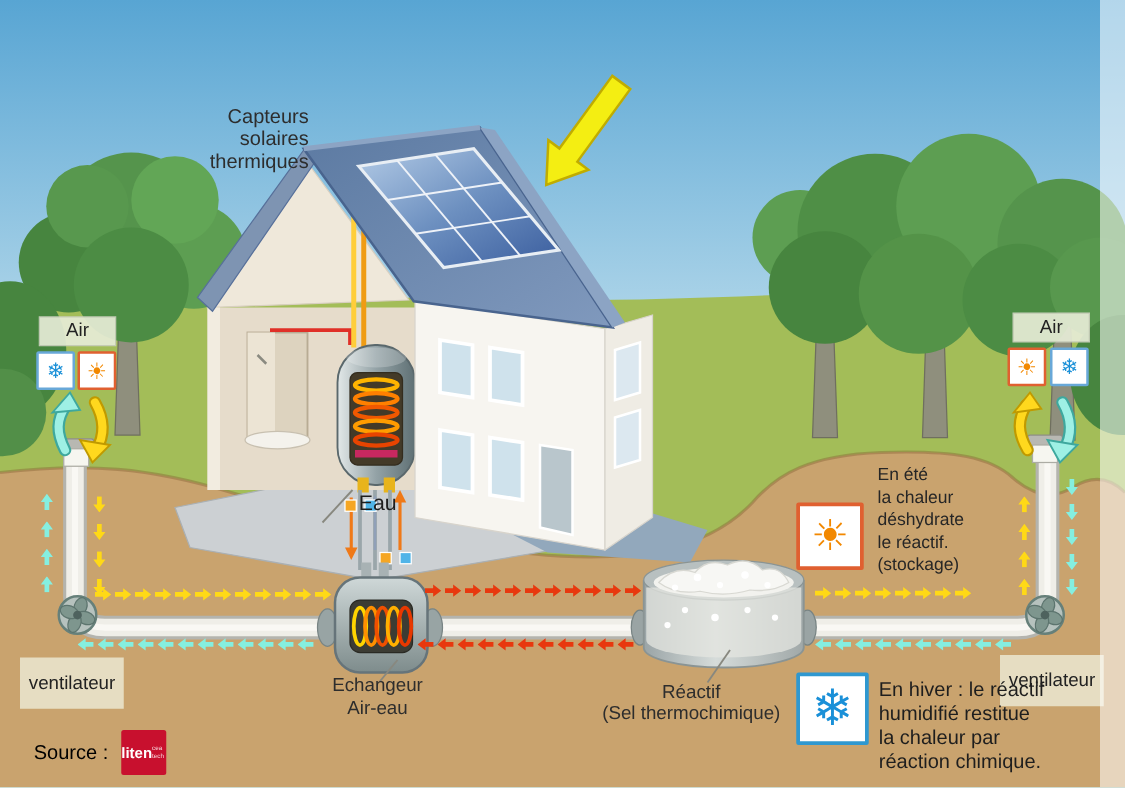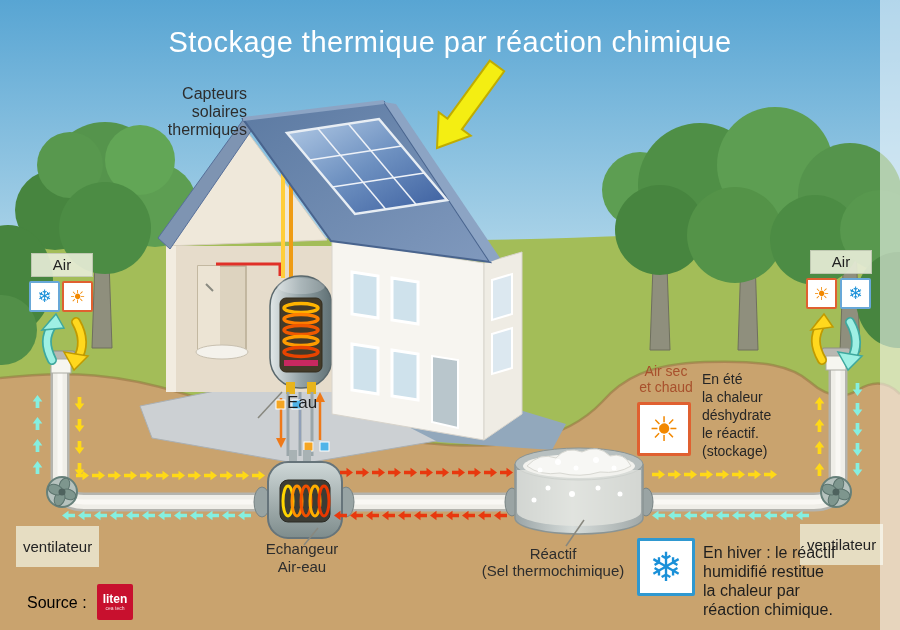--- a/index.html
+++ b/index.html
@@ -25,21 +25,21 @@
   .arrow-col{flex-direction:column;}
   .arrow{width:13px;height:11px;flex:0 0 auto;
          clip-path:polygon(0% 33%,50% 33%,50% 6%,100% 50%,50% 94%,50% 67%,0% 67%);}
   .arrow-warm .arrow{background:var(--warm-air);}
   .arrow-cool .arrow{background:var(--cool-air);}
   .arrow-hot  .arrow{background:var(--hot-air);}
   .dir-left .arrow{transform:scaleX(-1);}
   .dir-up   .arrow{transform:rotate(-90deg);}
   .dir-down .arrow{transform:rotate(90deg);}
   .logo{position:absolute;width:36px;height:36px;background:#c8102e;border-radius:2px;z-index:3;
-        display:flex;flex-direction:column;align-items:center;justify-content:center;color:#fff;}
+        display:flex;flex-direction:row;align-items:center;justify-content:center;color:#fff;}
   .logo .main{font-size:12px;font-weight:bold;line-height:12px;}
   .logo .sub{font-size:5px;line-height:6px;opacity:.85;}
   .right-strip{position:absolute;left:880px;top:0;width:20px;height:630px;
                background:rgba(255,255,255,.55);z-index:4;}
 </style>
 </head>
 <body>
 
 <div class="scene">
 
@@ -280,21 +280,20 @@
       <polygon points="848,370 838,352 862,356" fill="#9ef0e4" stroke="#3ea89e" stroke-width="1.5"></polygon>
     </g>
 
     <g stroke="#88887f" stroke-width="1.5">
       <line x1="258" y1="418" x2="282" y2="392"></line>
       <line x1="318" y1="528" x2="304" y2="545"></line>
       <line x1="584" y1="520" x2="566" y2="546"></line>
     </g>
   </svg>
 
-  <div class="title">Stockage thermique par réaction chimique</div>
 
   <div class="lbl" style="left:135px;top:85px;width:112px;text-align:right;font-size:16px;line-height:18px;">Capteurs
 solaires
 thermiques</div>
 
   <div class="tagbox" style="left:31px;top:253px;width:60px;height:22px;line-height:22px;">Air</div>
   <div class="tagbox" style="left:810px;top:250px;width:60px;height:22px;line-height:22px;">Air</div>
 
   <div class="iconbox" style="left:29px;top:281px;width:27px;height:27px;border:2px solid #68a8d8;">
     <span class="snow-glyph" style="font-size:17px;">❄</span>
@@ -311,22 +310,20 @@
 
   <div class="lbl" style="left:287px;top:393px;font-size:17px;color:#1e1e1e;">Eau</div>
   <div class="lbl" style="left:475px;top:545px;width:156px;text-align:center;font-size:15px;line-height:17px;">Réactif
 (Sel thermochimique)</div>
   <div class="lbl" style="left:250px;top:540px;width:104px;text-align:center;font-size:15px;line-height:18px;">Echangeur
 Air-eau</div>
 
   <div class="ventbox" style="left:16px;top:526px;">ventilateur</div>
   <div class="ventbox" style="left:800px;top:524px;">ventilateur</div>
 
-  <div class="lbl" style="left:628px;top:363px;width:76px;text-align:center;font-size:14px;line-height:16px;color:var(--summer-text);">Air sec
-et chaud</div>
   <div class="iconbox" style="left:637px;top:402px;width:48px;height:48px;border:3px solid #e06030;">
     <span class="sun-glyph" style="font-size:34px;">☀</span>
     </div>
   <div class="lbl" style="left:702px;top:370px;width:100px;font-size:14px;line-height:18px;color:#262626;">En été
 la chaleur
 déshydrate
 le réactif.
 (stockage)</div>
 
   <div class="iconbox" style="left:637px;top:538px;width:52px;height:52px;border:3px solid #2f98d0;">

